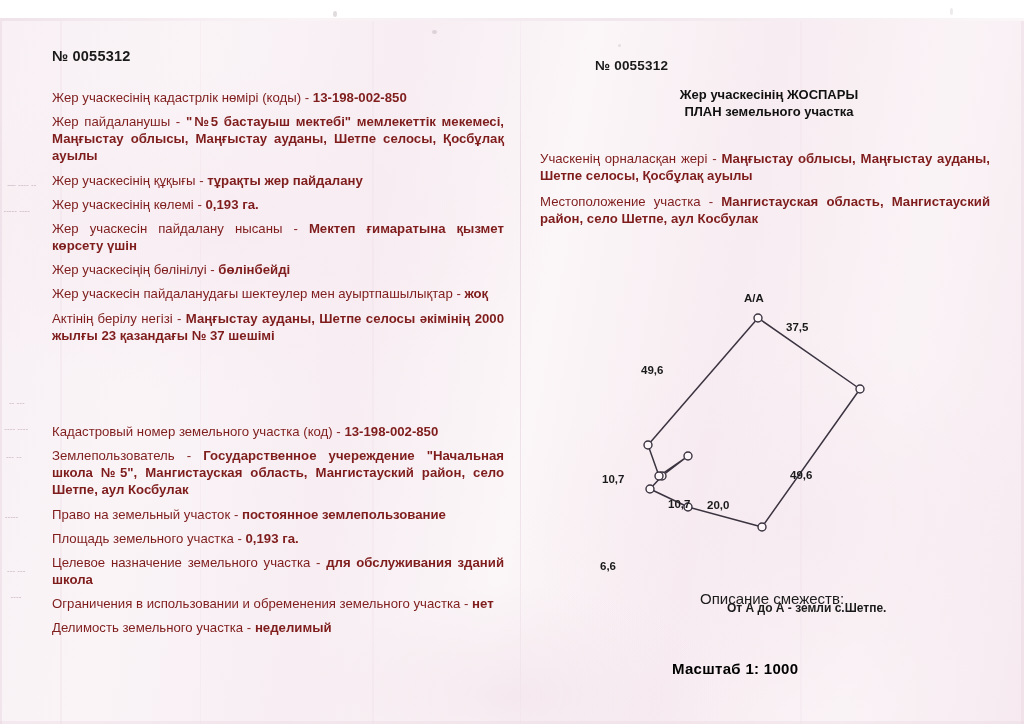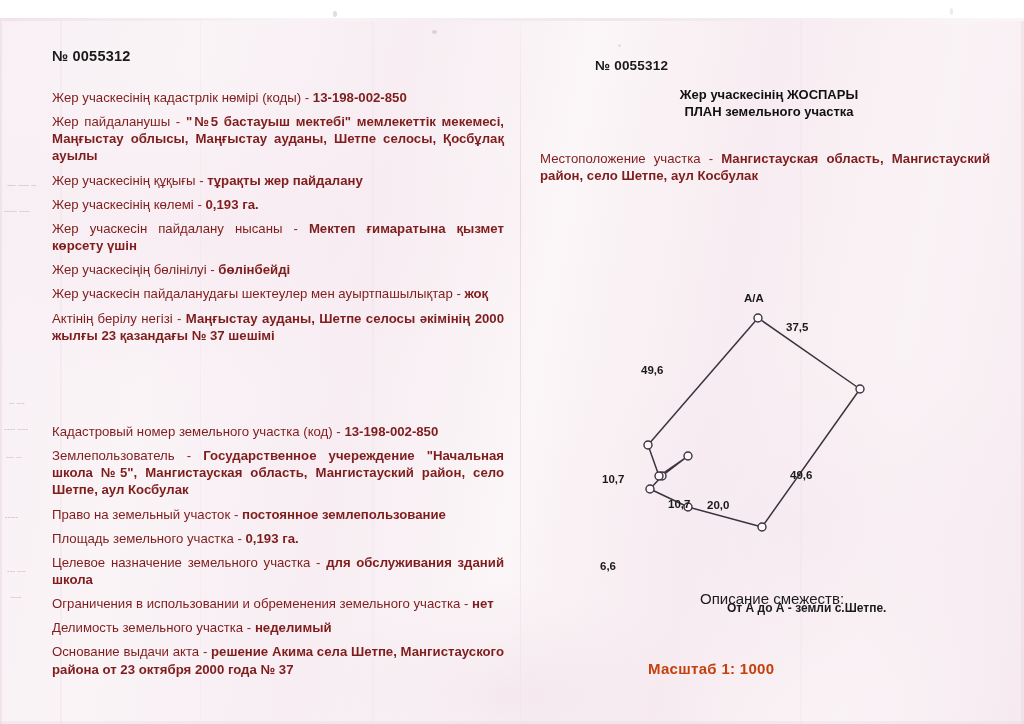--- a/index.html
+++ b/index.html
@@ -87,21 +87,21 @@
   
   .plan-area{position:absolute;left:540px;top:276px;width:460px;height:300px;}
   .plan-svg{position:absolute;left:0;top:0;}
   .vlabel{
     position:absolute;font-size:11.5px;font-weight:bold;color:#1a1a1a;
     white-space:nowrap;
   }
 
   .adjacency{position:absolute;left:700px;top:590px;font-size:15px;font-weight:normal;color:#1b1b1b;}
   .adjacency2{position:absolute;left:727px;top:601px;font-size:12px;font-weight:bold;color:#1b1b1b;}
-  .scale{position:absolute;left:648px;top:660px;font-size:15px;font-weight:bold;color:#c2410c;letter-spacing:.3px;}
+  .scale{position:absolute;left:672px;top:660px;font-size:15px;font-weight:bold;color:#000000;letter-spacing:.3px;}
 
   
   .ghost{
     position:absolute;font-size:9px;color:rgba(150,120,135,.45);
     font-family:"Liberation Sans",sans-serif;white-space:nowrap;
     transform:scaleX(.9);
   }
   .speck{position:absolute;background:rgba(120,100,112,.45);border-radius:50%;}
 </style>
 </head>
@@ -187,35 +187,35 @@
     </div>
 
     <div class="row just">
       <span>Ограничения в использовании и обременения земельного участка - </span><span class="b">нет</span>
     </div>
 
     <div class="row">
       <span>Делимость земельного участка - </span><span class="b">неделимый</span>
     </div>
 
-    <div class="row just">
-      <span>Основание выдачи акта - </span><span class="b">решение Акима села Шетпе, Мангистауского района от 23 октября 2000 года № 37</span>
-    </div>
 
   </div>
 
   <div class="col-right">
 
     <div class="docnum-right">№ 0055312</div>
 
     <div class="plan-title">
       <div>Жер учаскесінің ЖОСПАРЫ</div>
       <div>ПЛАН земельного участка</div>
     </div>
 
+    <div class="row just">
+      <span>Учаскенің орналасқан жері - </span><span class="b">Маңғыстау облысы, Маңғыстау ауданы, Шетпе селосы, Қосбұлақ ауылы</span>
+    </div>
 
     <div class="row just">
       <span>Местоположение участка - </span><span class="b">Мангистауская область, Мангистауский район, село Шетпе, аул Косбулак</span>
     </div>
   </div>
 
   <div class="plan-area">
 
     <svg class="plan-svg" width="460" height="300" viewBox="0 0 460 300">
 

